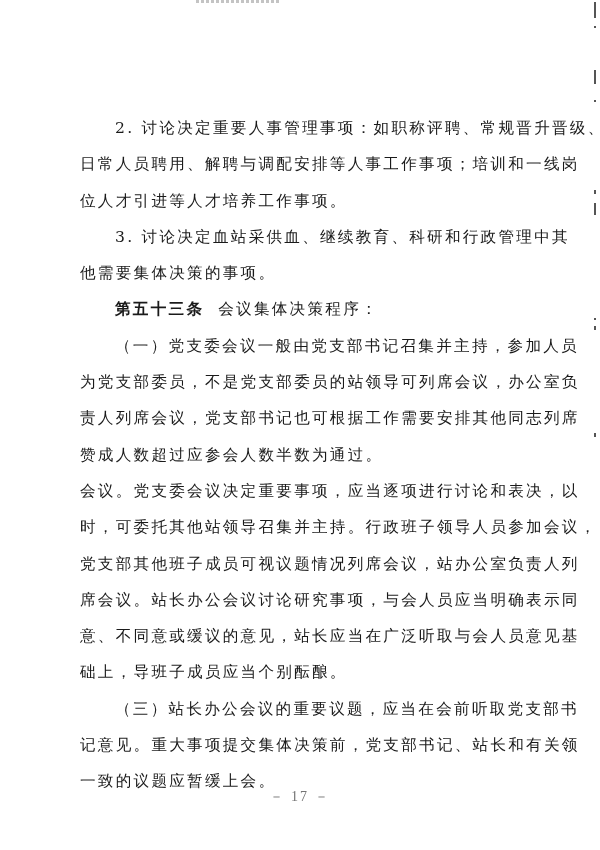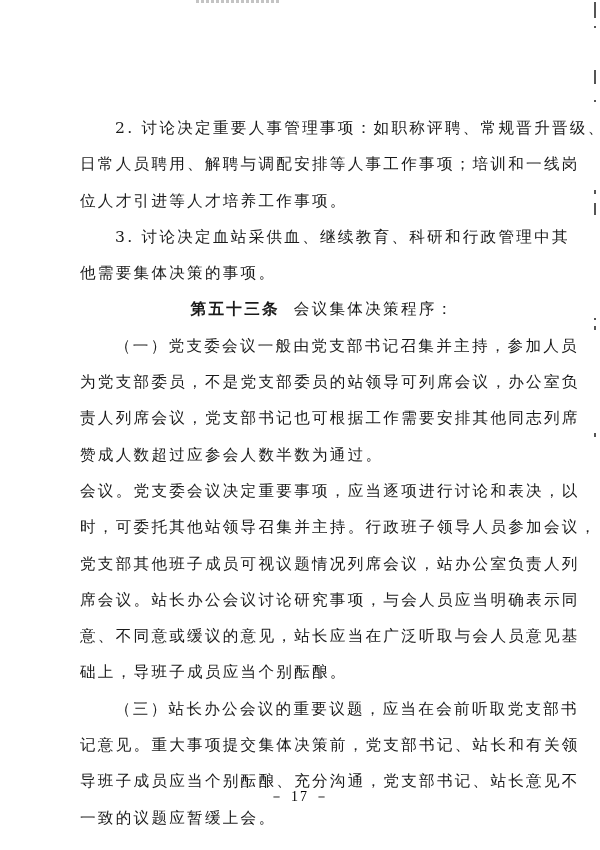--- a/index.html
+++ b/index.html
@@ -52,40 +52,39 @@
     .line {
       height: 36.3px;
       line-height: 36.3px;
       font-size: 15.6px;
       letter-spacing: 2.25px;
       white-space: nowrap;
       overflow: visible;
     }
     .indent {
       padding-left: 35px;
-      text-align: center;
     }
     .bold {
       font-weight: bold;
       font-family: Liberation Mono, monospace;
     }
     .article-heading-gap {
       display: inline-block;
       width: 14px;
     }
     .page-number {
       position: absolute;
       left: 0;
       width: 600px;
       top: 788px;
       text-align: center;
       font-size: 14px;
       font-family: "Liberation Serif", "DejaVu Serif", serif;
       letter-spacing: 2px;
-      color: #000000;
+      color: #737373;
     }
   </style>
 </head>
 <body>
 
 <div class="page">
 
   <div class="header-artifact"></div>
 
   <div class="edge-marks">
@@ -120,20 +119,19 @@
     <div class="line">会议。党支委会议决定重要事项，应当逐项进行讨论和表决，以</div>
 
     <div class="line">时，可委托其他站领导召集并主持。行政班子领导人员参加会议，</div>
     <div class="line">党支部其他班子成员可视议题情况列席会议，站办公室负责人列</div>
     <div class="line">席会议。站长办公会议讨论研究事项，与会人员应当明确表示同</div>
     <div class="line">意、不同意或缓议的意见，站长应当在广泛听取与会人员意见基</div>
     <div class="line">础上，导班子成员应当个别酝酿。</div>
 
     <div class="line indent">（三）站长办公会议的重要议题，应当在会前听取党支部书</div>
     <div class="line">记意见。重大事项提交集体决策前，党支部书记、站长和有关领</div>
-    <div class="line">导班子成员应当个别酝酿、充分沟通，党支部书记、站长意见不</div>
     <div class="line">一致的议题应暂缓上会。</div>
 
   </div>
 
   <div class="page-number">－ 17 －</div>
 
 </div>
 
 </body></html>

